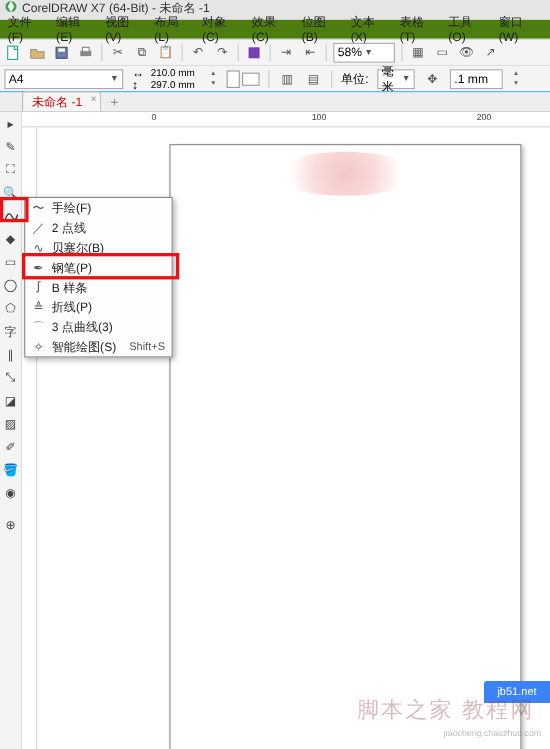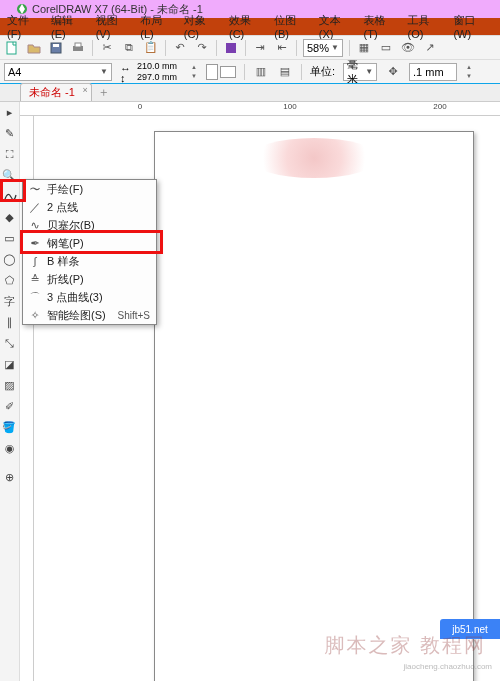--- a/index.html
+++ b/index.html
@@ -1,20 +1,20 @@
 <!DOCTYPE html>
 <html><head>
 <meta charset="utf-8">
 <style>
 *{margin:0;padding:0;box-sizing:border-box;font-family:"Microsoft YaHei",Tahoma,sans-serif;font-size:11px;-webkit-user-select:none;user-select:none}
 body{background:#fff;width:500px;height:681px;overflow:hidden;position:relative}
-.titlebar{height:18px;background:#f0abfc;display:flex;align-items:center;padding:0 16px;gap:4px}
+.titlebar{height:18px;background:#e5e5e5;display:flex;align-items:flex-start;padding:0 4px;gap:4px}
 .titlebar .app-icon{width:12px;height:12px;display:inline-block}
 .titlebar .title{color:#333}
-.menubar{height:18px;display:flex;align-items:center;padding:0 4px;gap:2px;background:#c2410c;border-bottom:1px solid #ddd}
+.menubar{height:18px;display:flex;align-items:center;padding:0 4px;gap:2px;background:#4d7c0f;border-bottom:1px solid #ddd}
 .menubar span{padding:1px 3px;color:#222;cursor:default}
 .toolbar{height:24px;background:#f4f4f4;border-bottom:1px solid #ddd;display:flex;align-items:center;gap:6px;padding:0 4px;overflow:hidden}
 .tb-btn{width:16px;height:16px;display:inline-flex;align-items:center;justify-content:center;color:#555}
 .tb-sep{width:1px;height:16px;background:#ccc}
 .propbar{height:24px;background:#f4f4f4;border-bottom:1px solid #0ea5e9;display:flex;align-items:center;gap:8px;padding:0 4px;overflow:hidden}
 .combo{height:18px;border:1px solid #aaa;background:#fff;display:flex;align-items:center;padding:0 3px;gap:2px}
 .combo .arrow{font-size:8px;color:#555}
 .dim-box{display:flex;flex-direction:column;gap:1px}
 .dim-row{display:flex;align-items:center;gap:2px}
 .dim-row .icn{width:10px;height:10px;display:inline-block}
@@ -108,21 +108,21 @@
   <span class="tb-sep"></span>
   <span class="tb-btn">
       <svg width="14" height="14">
         <rect x="2" y="2" width="10" height="10" fill="#7a3fb0"></rect>
       </svg>
     </span>
   <span class="tb-sep"></span>
   <span class="tb-btn">⇥</span>
   <span class="tb-btn">⇤</span>
   <span class="tb-sep"></span>
-  <div class="combo" style="width:40px">
+  <div class="combo" style="width:56px">
       <span>58%</span>
       <span class="arrow">▼</span>
     </div>
   <span class="tb-sep"></span>
   <span class="tb-btn">▦</span>
   <span class="tb-btn">▭</span>
   <span class="tb-btn">👁</span>
   <span class="tb-btn">↗</span>
 </div>
 

